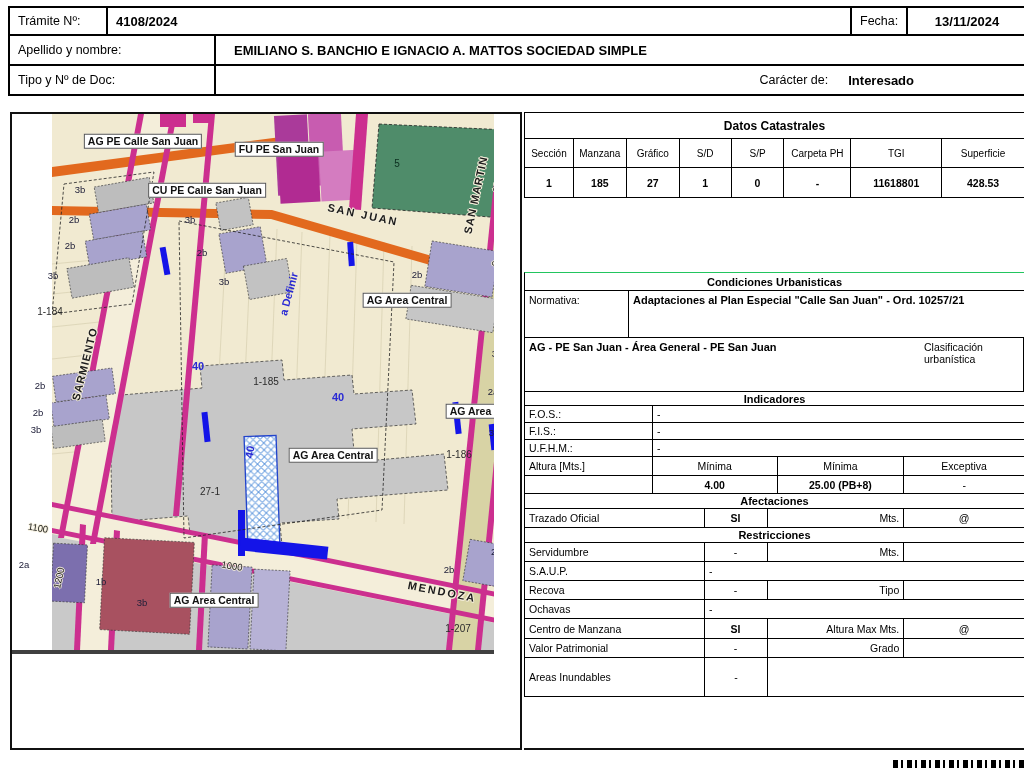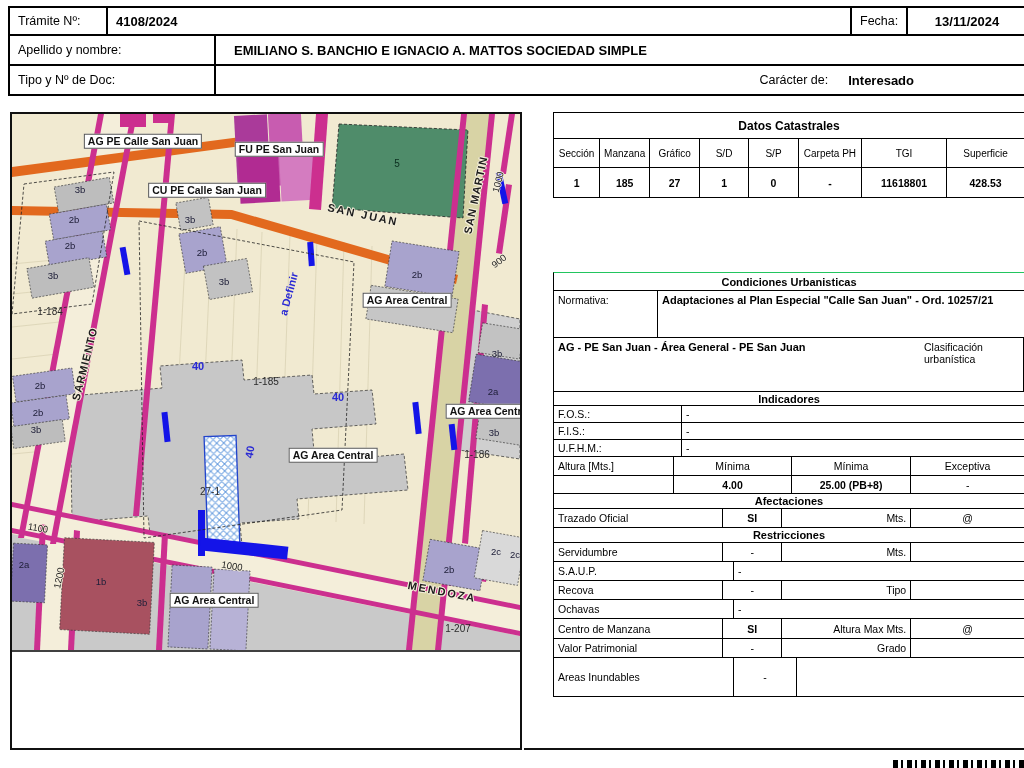--- a/index.html
+++ b/index.html
@@ -9,35 +9,35 @@
   #hdr{position:absolute;left:8px;top:6px;width:1016px;border:2px solid #000;border-right:none;}
   .hrow{display:flex;align-items:center;}
   .hrow+.hrow{border-top:2px solid #000;}
   .hcell{box-sizing:border-box;padding:2px 8px;font-size:12.5px;white-space:nowrap;overflow:hidden;}
   .hval{font-weight:bold;font-size:13px;}
   .brd{border-right:2px solid #000;height:100%;display:flex;align-items:center;}
   .r1{height:26px;} .r2{height:28px;} .r3{height:28px;}
   
   #mapbox{position:absolute;left:10px;top:112px;width:512px;height:638px;border:2px solid #111;
           box-sizing:border-box;background:#fff;}
-  #mapwrap{position:relative;width:508px;height:536px;border-bottom:2px solid #404040;overflow:hidden;}
+  #mapwrap{position:relative;width:442px;height:536px;border-bottom:4px solid #404040;overflow:hidden;padding-left:40px;}
   #maplabels{position:absolute;left:0;top:0;width:508px;height:536px;pointer-events:none;}
   .mlabel{position:absolute;white-space:nowrap;line-height:1;}
   .zone{background:#fff;border:1px solid #555;padding:1px 3px;font-size:10.5px;font-weight:bold;color:#111;}
   .street{font-size:11px;font-weight:bold;color:#1c1c1c;
           text-shadow:-1px 0 #f4eeda,1px 0 #f4eeda,0 -1px #f4eeda,0 1px #f4eeda,1px 1px #f4eeda,-1px -1px #f4eeda;}
   .stnum{font-size:9.5px;color:#1c1c1c;
          text-shadow:-1px 0 #f4eeda,1px 0 #f4eeda,0 -1px #f4eeda,0 1px #f4eeda;}
   .blue{color:#2a2ad4;font-size:11px;font-weight:bold;}
   .block{color:#2b2b2b;font-size:10px;}
   .parcel{color:#20203a;font-size:9.5px;}
   .label5{color:#0b2e1f;font-size:10px;}
   
   #panel{position:absolute;left:524px;top:112px;width:500px;font-size:10.5px;}
-  .sect{border-left:1.5px solid #000;box-sizing:border-box;margin-left:29px;}
+  .sect{border-left:1.5px solid #000;box-sizing:border-box;}
   .ptitle{font-weight:bold;text-align:center;font-size:11px;border-bottom:1px solid #000;
           display:flex;align-items:center;justify-content:center;}
   .prow{display:flex;border-bottom:1px solid #000;align-items:stretch;}
   .pc{box-sizing:border-box;padding:1px 4px;display:flex;align-items:center;overflow:hidden;white-space:nowrap;}
   .br{border-right:1px solid #000;}
   .ctr{justify-content:center;text-align:center;}
   .rgt{justify-content:flex-end;text-align:right;}
   .b{font-weight:bold;}
   .gap{height:74px;}
   #divline{position:absolute;left:524px;top:748px;width:500px;height:2px;background:#111;}
@@ -202,21 +202,21 @@
           <span class="mlabel stnum" style="left: 487px; top: 147px; transform: translate(-50%, -50%) rotate(-38deg);">900</span>
           <span class="mlabel stnum" style="left: 26px; top: 414px; transform: translate(-50%, -50%) rotate(9deg);">1100</span>
           <span class="mlabel stnum" style="left: 47px; top: 464px; transform: translate(-50%, -50%) rotate(-78deg);">1200</span>
           <span class="mlabel stnum" style="left: 220px; top: 452px; transform: translate(-50%, -50%) rotate(9deg);">1000</span>
           <span class="mlabel blue" style="left: 186px; top: 252px; transform: translate(-50%, -50%) rotate(0deg);">40</span>
           <span class="mlabel blue" style="left: 326px; top: 283px; transform: translate(-50%, -50%) rotate(0deg);">40</span>
           <span class="mlabel blue" style="left: 238px; top: 338px; transform: translate(-50%, -50%) rotate(-80deg);">40</span>
           <span class="mlabel blue" style="left: 277px; top: 180px; transform: translate(-50%, -50%) rotate(-75deg);">a Definir</span>
           <span class="mlabel block" style="left: 38px; top: 198px; transform: translate(-50%, -50%) rotate(0deg);">1-184</span>
           <span class="mlabel block" style="left: 254px; top: 268px; transform: translate(-50%, -50%) rotate(0deg);">1-185</span>
-          <span class="mlabel block" style="left: 465px; top: 341px; transform: translate(-50%, -50%) rotate(0deg);">1-186</span>
+          <span class="mlabel block" style="left: 447px; top: 341px; transform: translate(-50%, -50%) rotate(0deg);">1-186</span>
           <span class="mlabel block" style="left: 446px; top: 515px; transform: translate(-50%, -50%) rotate(0deg);">1-207</span>
           <span class="mlabel block" style="left: 198px; top: 378px; transform: translate(-50%, -50%) rotate(0deg);">27-1</span>
           <span class="mlabel label5" style="left: 385px; top: 50px; transform: translate(-50%, -50%) rotate(0deg);">5</span>
           <span class="mlabel parcel" style="left: 68px; top: 76px; transform: translate(-50%, -50%) rotate(0deg);">3b</span>
           <span class="mlabel parcel" style="left: 62px; top: 106px; transform: translate(-50%, -50%) rotate(0deg);">2b</span>
           <span class="mlabel parcel" style="left: 58px; top: 132px; transform: translate(-50%, -50%) rotate(0deg);">2b</span>
           <span class="mlabel parcel" style="left: 41px; top: 162px; transform: translate(-50%, -50%) rotate(0deg);">3b</span>
           <span class="mlabel parcel" style="left: 178px; top: 106px; transform: translate(-50%, -50%) rotate(0deg);">3b</span>
           <span class="mlabel parcel" style="left: 190px; top: 139px; transform: translate(-50%, -50%) rotate(0deg);">2b</span>
           <span class="mlabel parcel" style="left: 212px; top: 168px; transform: translate(-50%, -50%) rotate(0deg);">3b</span>

